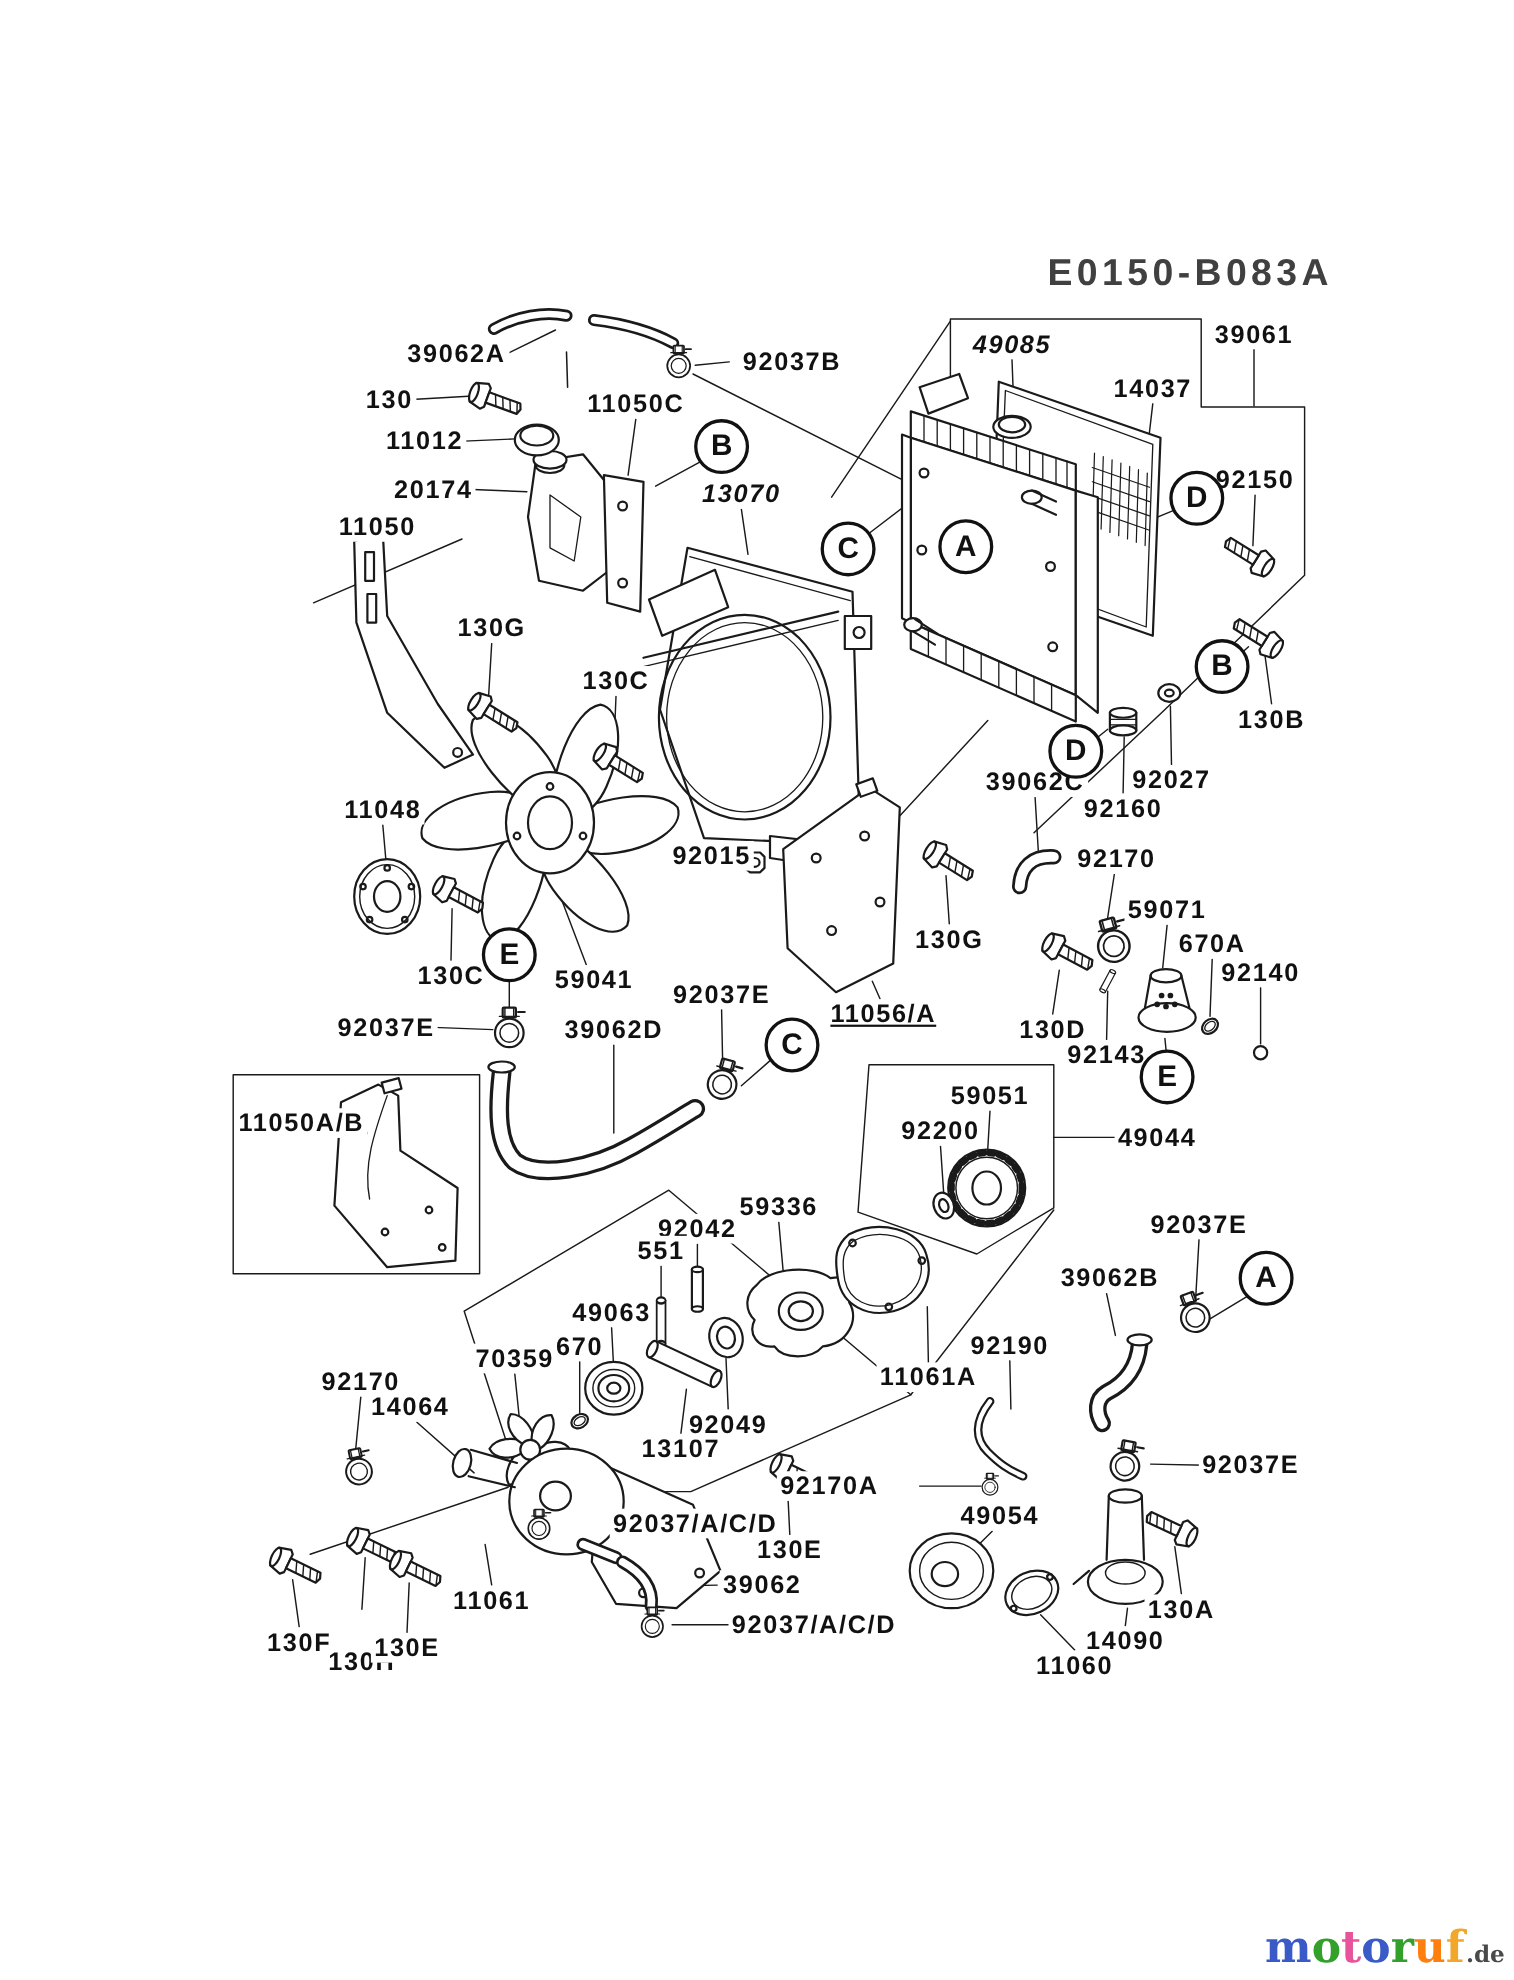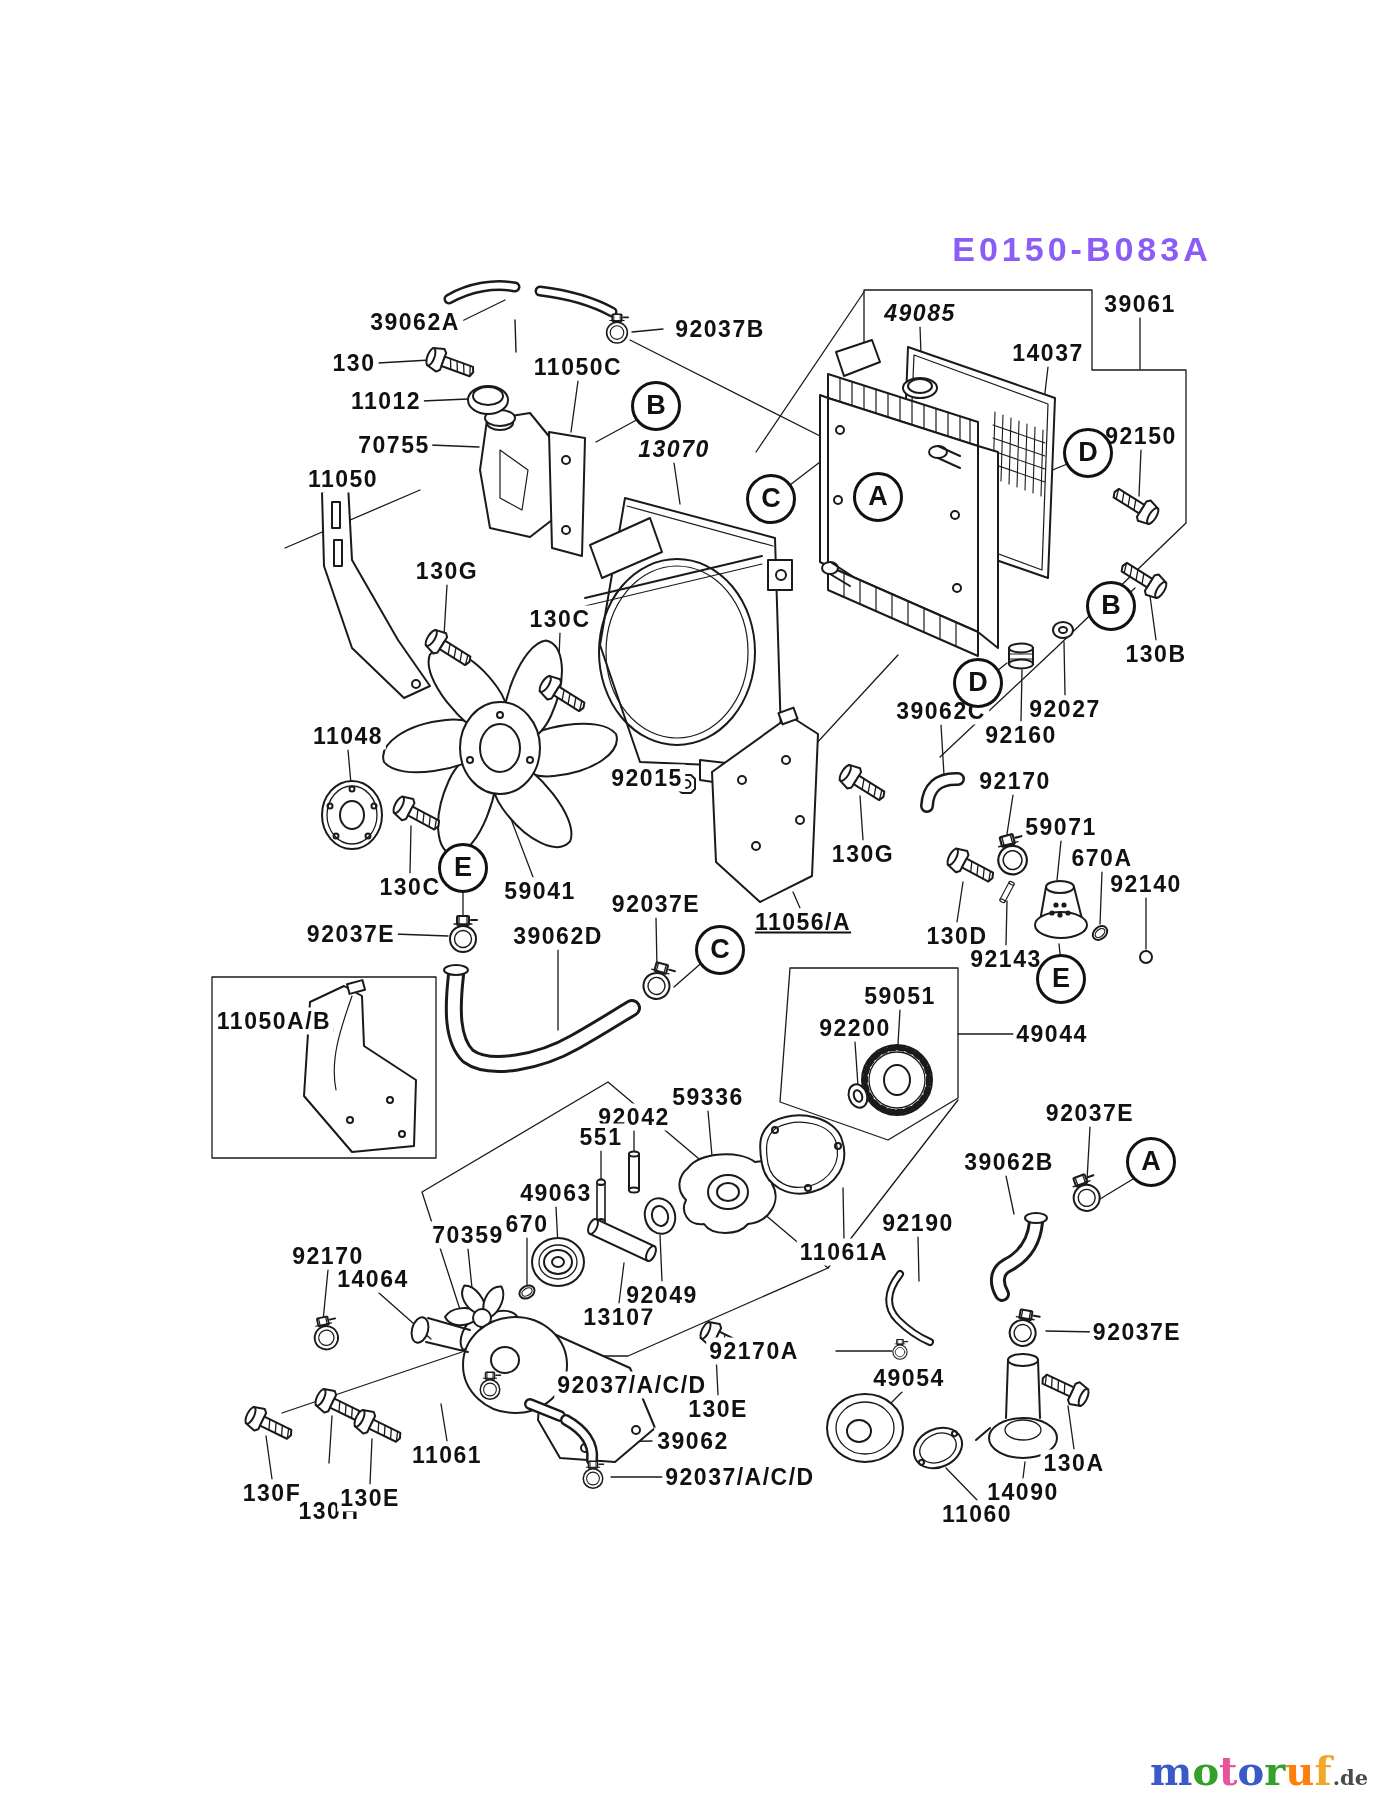--- a/index.html
+++ b/index.html
@@ -6,21 +6,21 @@
   #canvas{position:relative;width:1376px;height:1800px;background:#fff;overflow:hidden;
           font-family:"Liberation Sans",sans-serif;}
   #lineart{position:absolute;left:0;top:0;}
   .part-label{position:absolute;transform:translate(-50%,-50%);white-space:nowrap;
       font:bold 23px "Liberation Sans",sans-serif;letter-spacing:1.5px;color:#111;
       background:#fff;padding:0 3px;}
   .callout{position:absolute;transform:translate(-50%,-50%);width:44px;height:44px;
       border:3px solid #111;border-radius:50%;background:#fff;text-align:center;
       font:bold 27px/42px "Liberation Sans",sans-serif;color:#111;}
   #page-title{position:absolute;left:1082px;top:249px;transform:translate(-50%,-50%);
-      font:bold 34px "Liberation Sans",sans-serif;letter-spacing:4px;color:#8b5cf6;white-space:nowrap;}
+      font:bold 34px "Liberation Sans",sans-serif;letter-spacing:4px;color:#404040;white-space:nowrap;}
   #watermark{position:absolute;right:8px;bottom:6px;display:flex;align-items:baseline;
       font:bold 40px "DejaVu Serif",serif;}
   .wm-letter{display:inline-block;}
   .wm-suffix{font:bold 21px "DejaVu Serif",serif;margin-left:1px;}
 </style>
 </head>
 <body>
 
 <div id="canvas">
 
@@ -457,21 +457,21 @@
   </svg>
 
   <div id="page-title">E0150-B083A</div>
 
   <div id="label-layer">
       <div class="part-label" style="left: 415px; top: 322px;">39062A</div>
       <div class="part-label" style="left: 720px; top: 329px;">92037B</div>
       <div class="part-label" style="left: 354px; top: 363px;">130</div>
       <div class="part-label" style="left: 578px; top: 367px;">11050C</div>
       <div class="part-label" style="left: 386px; top: 401px;">11012</div>
-      <div class="part-label" style="left: 394px; top: 445px;">70755</div>
+      <div class="part-label" style="left: 394px; top: 445px;">20174</div>
       <div class="part-label" style="left: 343px; top: 479px;">11050</div>
       <div class="part-label" style="left: 920px; top: 313px; font-style: italic;">49085</div>
       <div class="part-label" style="left: 1048px; top: 353px;">14037</div>
       <div class="part-label" style="left: 1140px; top: 304px;">39061</div>
       <div class="part-label" style="left: 1141px; top: 436px;">92150</div>
       <div class="part-label" style="left: 674px; top: 449px; font-style: italic;">13070</div>
       <div class="part-label" style="left: 447px; top: 571px;">130G</div>
       <div class="part-label" style="left: 560px; top: 619px;">130C</div>
       <div class="part-label" style="left: 1156px; top: 654px;">130B</div>
       <div class="part-label" style="left: 1065px; top: 709px;">92027</div>

